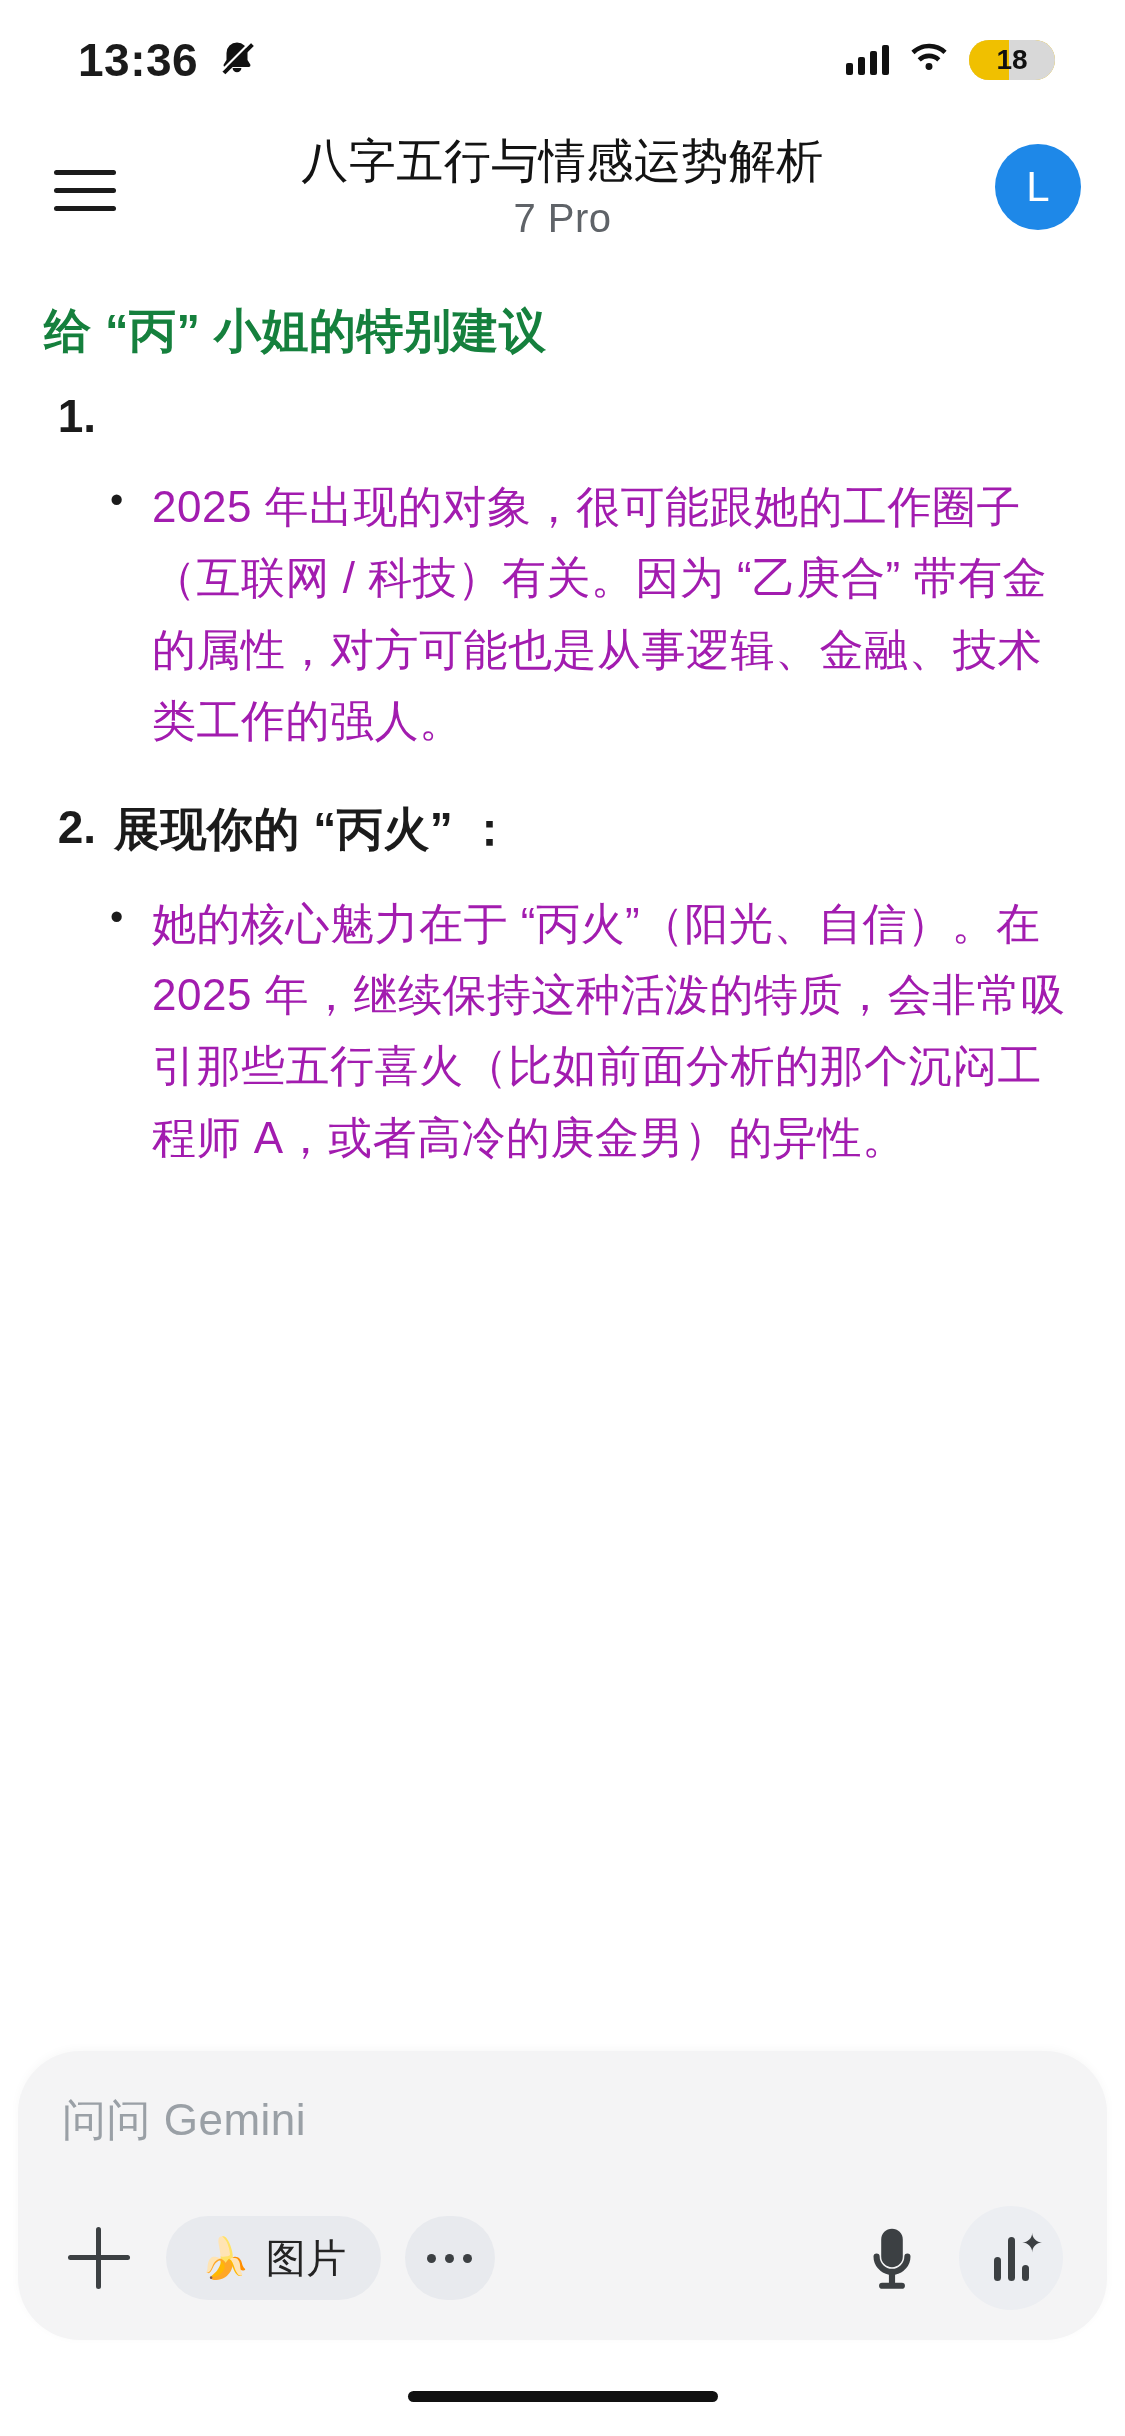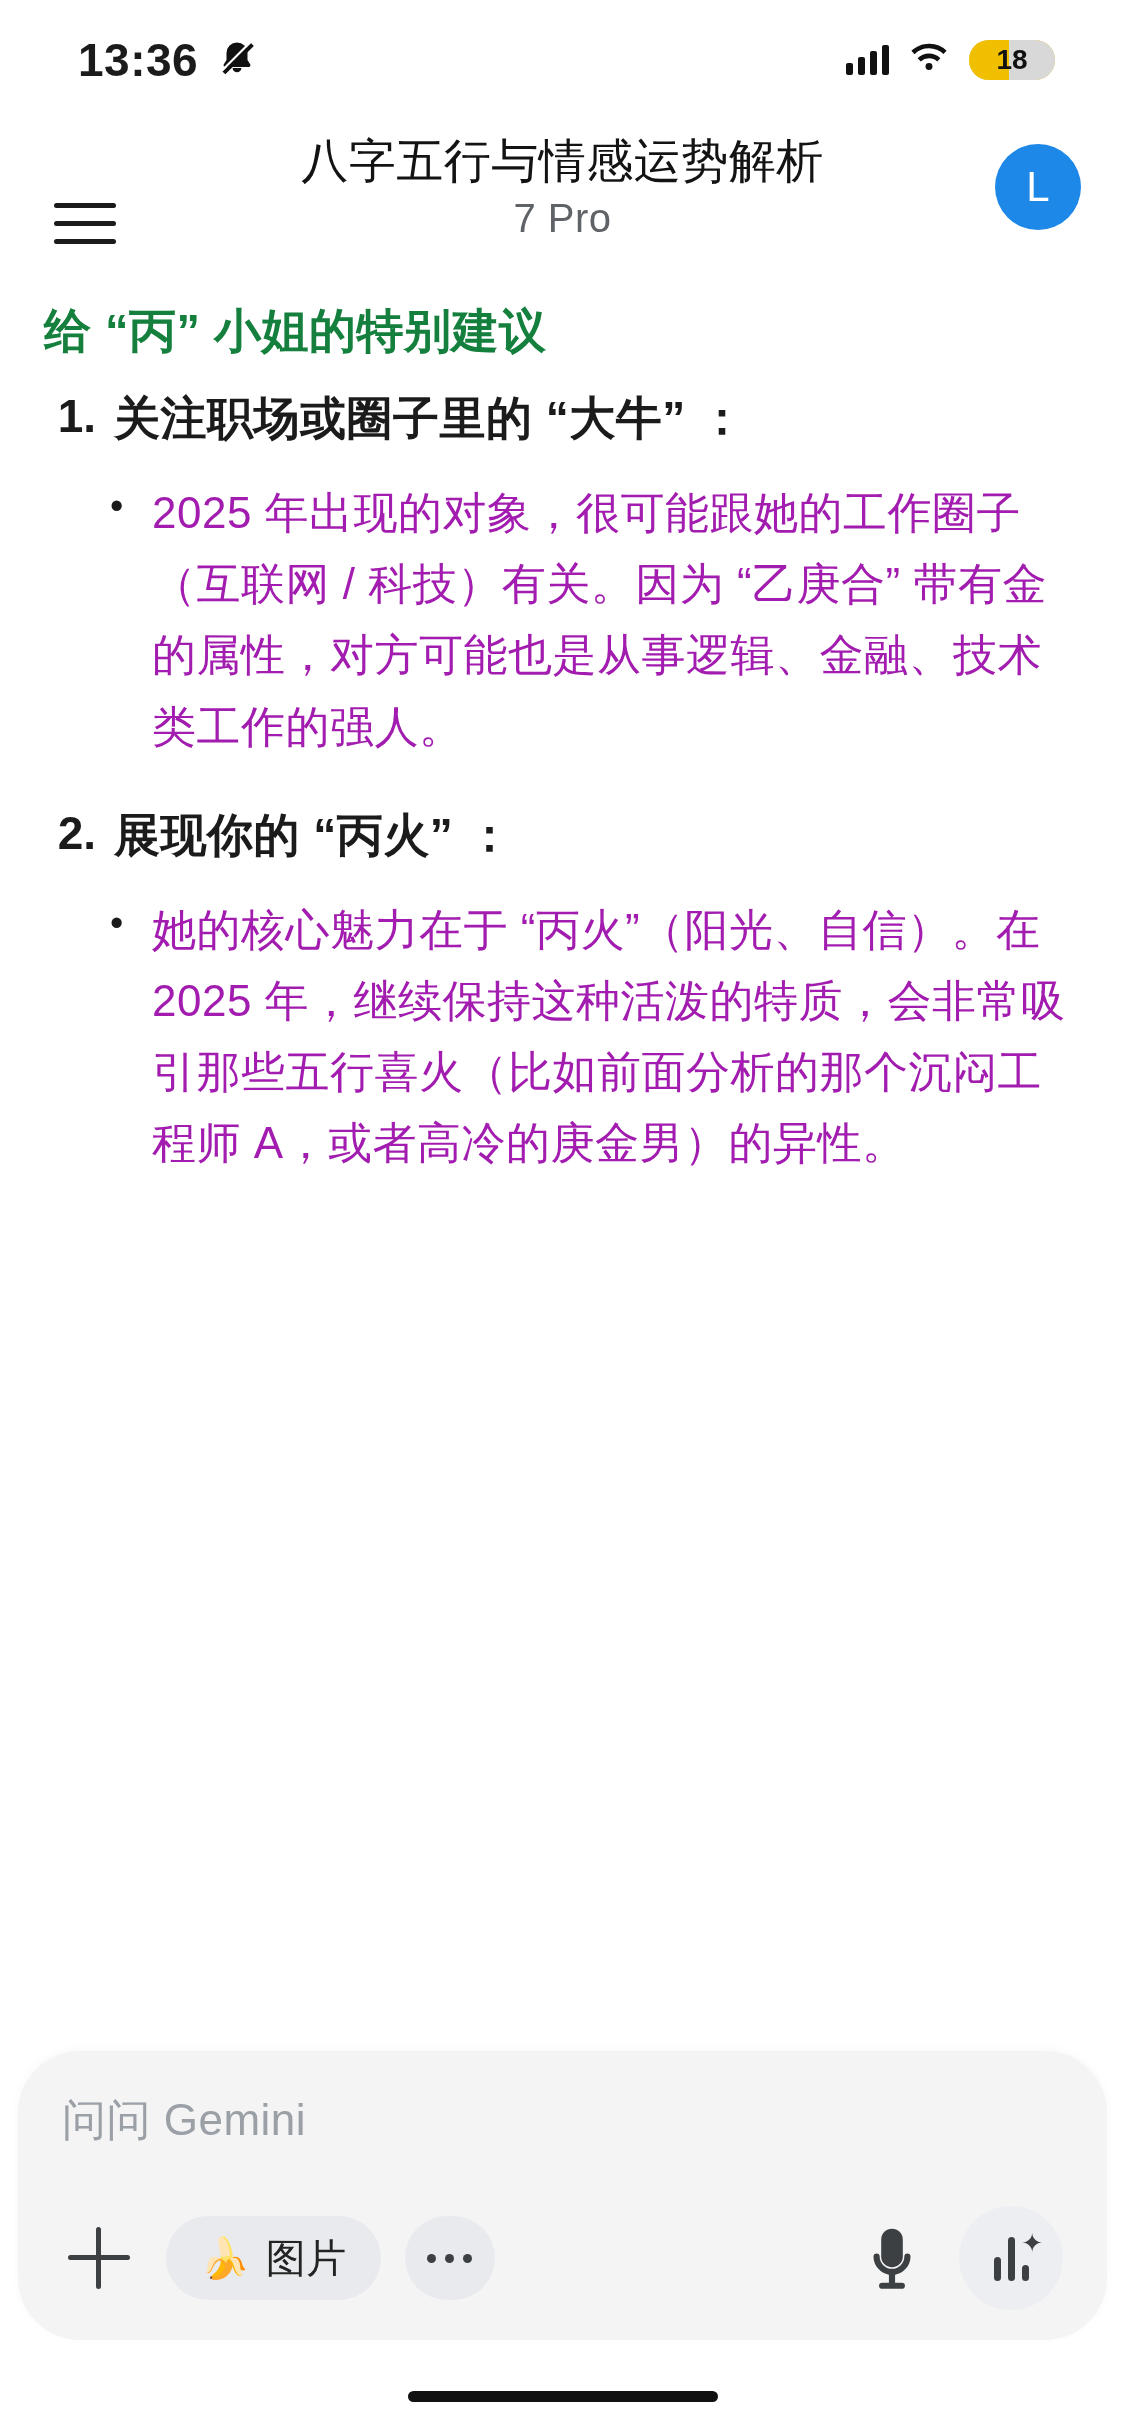--- a/index.html
+++ b/index.html
@@ -47,21 +47,21 @@
   .battery .bg {
     position:absolute; left:0; top:0; right:0; bottom:0;
     background:#d8d8d8;
   }
   .battery .txt { position:relative; z-index:3; }
   .battery .fill { z-index:2; }
 
   
   .appbar {
     height:140px;
-    display:flex; align-items:flex-end;
+    display:flex; align-items:center;
     padding:0 48px 0 48px;
     position:relative;
   }
   .hamburger { width:74px; height:74px; display:flex; flex-direction:column; justify-content:center; gap:13px; padding:0 6px; }
   .hamburger span { display:block; height:5px; background:#1b1b1b; border-radius:3px; }
   .title-wrap {
     position:absolute; left:0; right:0; top:14px;
     text-align:center;
     pointer-events:none;
   }
@@ -199,21 +199,20 @@
 </div>
 
 <div class="content">
 
   <div class="h-strong">给 “丙” 小姐的特别建议</div>
 
   <ol class="olist">
 
     <li class="oitem">
       <div class="onum">1.</div>
-      <div class="otext">关注职场或圈子里的 “大牛” ：</div>
     </li>
     <ul class="blist">
       <li class="bitem">
         <div class="bdot">•</div>
         <div class="btext">2025 年出现的对象，很可能跟她的工作圈子（互联网 / 科技）有关。因为 “乙庚合” 带有金的属性，对方可能也是从事逻辑、金融、技术类工作的强人。</div>
       </li>
     </ul>
 
     <li class="oitem">
       <div class="onum">2.</div>

